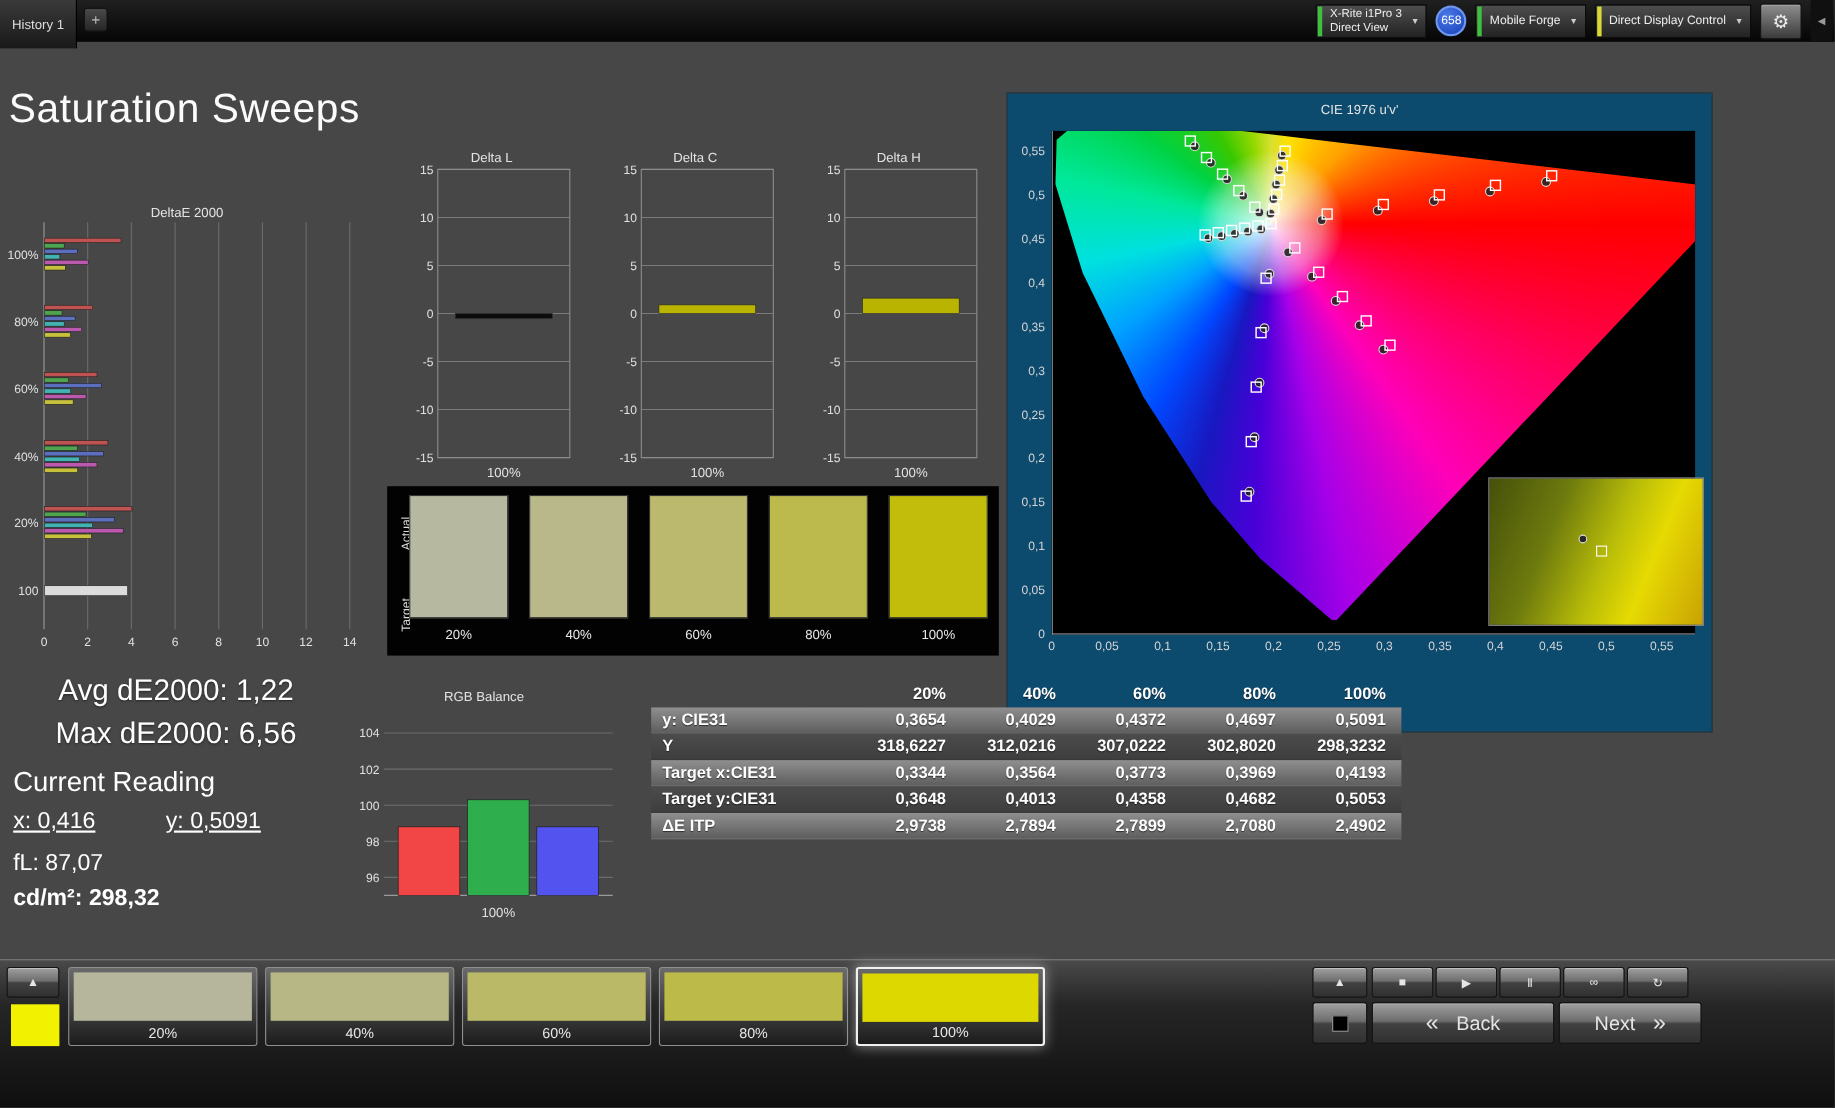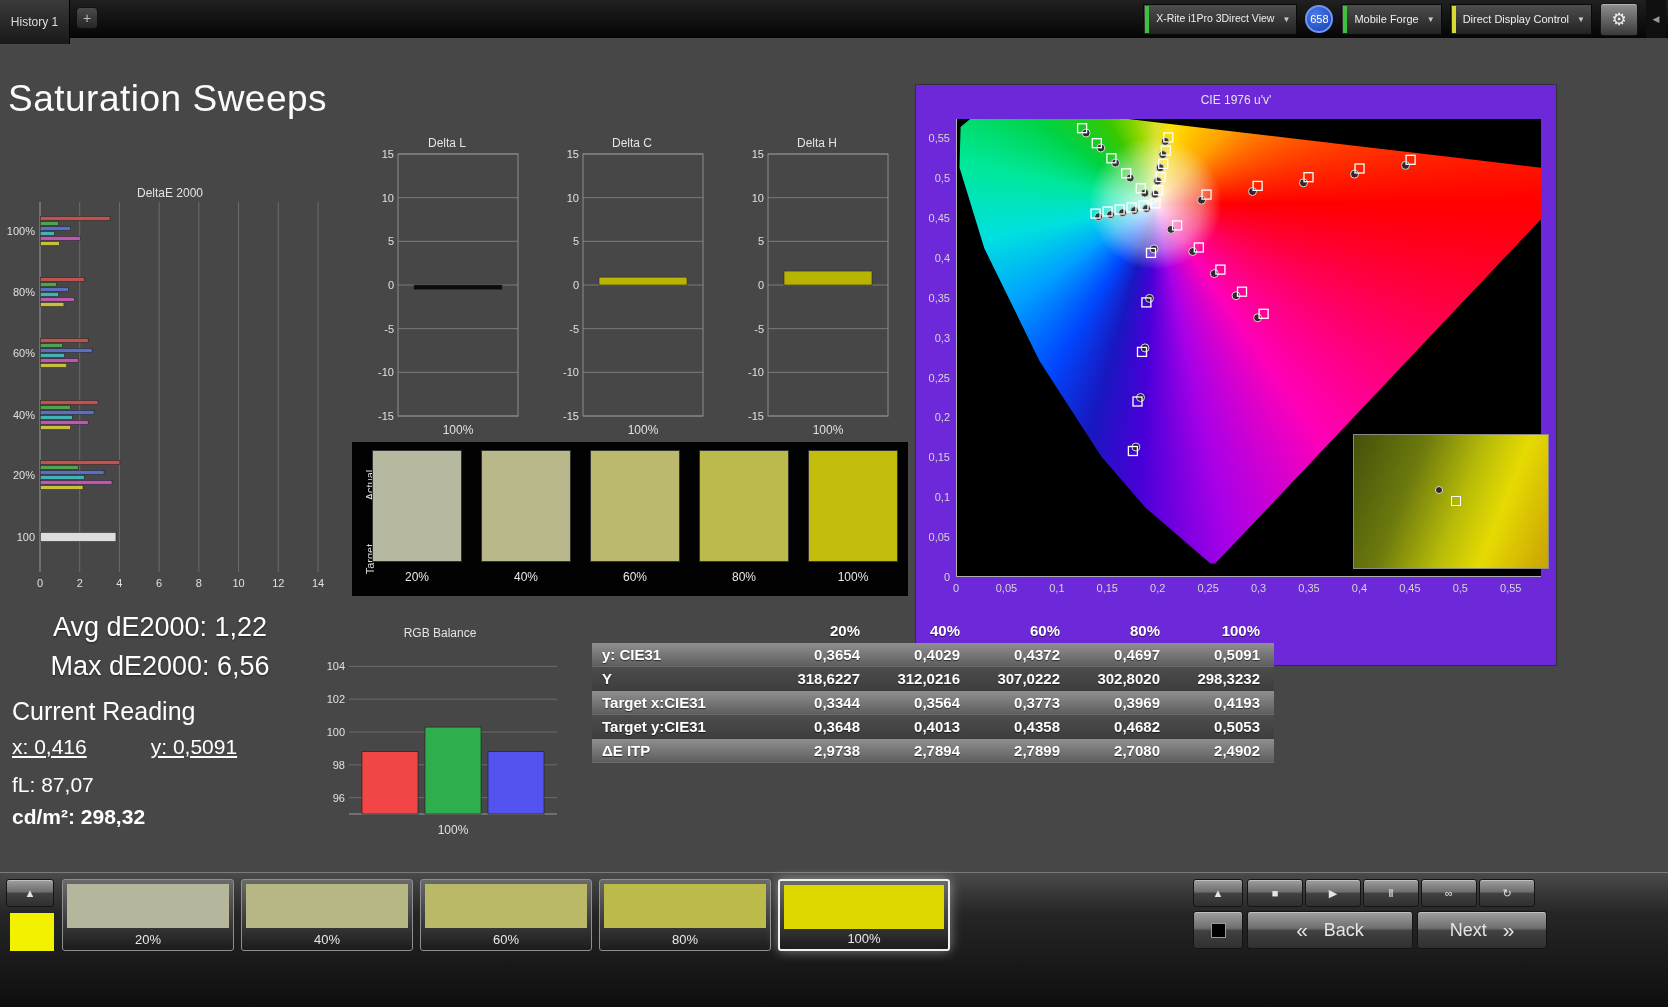--- a/index.html
+++ b/index.html
@@ -19,21 +19,21 @@
     background:linear-gradient(180deg,#4a4a4a,#262626); border:1px solid #111; border-radius:4px;
     color:#bbb; font-size:14px; display:flex; align-items:center; justify-content:center; }
   .topright { position:absolute; right:2px; top:0; height:38px; display:flex; align-items:center; gap:8px; }
   .dd { position:relative; height:31px; background:linear-gradient(180deg,#4e4e4e,#222);
     border:1px solid #0a0a0a; display:flex; align-items:center; padding:0 22px 0 12px;
     color:#eee; font-size:11px; }
   .dd .ddbar { position:absolute; left:1px; top:1px; bottom:1px; width:4px; }
   .dd-green .ddbar { background:#3fc03f; }
   .dd-yellow .ddbar { background:#d9d934; }
   .dd .ddarrow { position:absolute; right:6px; top:50%; transform:translateY(-50%); font-size:8px; color:#ccc; }
-  .dd .two { display:flex; line-height:1.25; font-size:10.5px; }
+  .dd .two { display:flex; flex-direction:column; line-height:1.25; font-size:10.5px; }
   .badge { width:28px; height:28px; border-radius:50%;
     background:radial-gradient(circle at 35% 30%, #4a79e8, #1740b8);
     border:2px solid #6f97f0; color:#fff; font-size:11px;
     display:flex; align-items:center; justify-content:center; }
   .gearbtn { width:38px; height:33px; background:linear-gradient(180deg,#8f8f8f,#3a3a3a);
     border:1px solid #141414; border-radius:3px; color:#eee; font-size:17px;
     display:flex; align-items:center; justify-content:center;
     box-shadow:inset 0 1px 0 rgba(255,255,255,0.35); }
   .collapsebtn { width:20px; height:38px; background:#101010; color:#999; font-size:9px;
     display:flex; align-items:center; justify-content:center; }
@@ -62,21 +62,21 @@
   .patchstrip { position:absolute; left:352px; top:442px; width:556px; height:154px; background:#020202; }
   .vlabel { position:absolute; width:70px; height:12px; font-size:11px; color:#ddd; text-align:center;
     transform:rotate(-90deg); }
   .vlabel.actual { left:-17px; top:37px; }
   .vlabel.target { left:-17px; top:111px; }
   .pswatch { position:absolute; top:8px; width:90px; height:112px; border:1px solid #333; }
   .pslabel { position:absolute; top:128px; width:90px; text-align:center; font-size:12px; color:#e8e8e8; }
 
   
   .ciepanel { position:absolute; left:915px; top:84px; width:642px; height:582px;
-    background:#6d28d9; border:1px solid #313131; }
+    background:#0c4a6e; border:1px solid #313131; }
   .ciepanel .chart-title { top:8px; }
   .cieplot { position:absolute; left:40px; top:34px; width:585px; height:458px; overflow:hidden; background:#000; }
   .horseshoe { position:absolute; left:0; top:0; width:100%; height:100%;
     background:conic-gradient(from 0deg at 34.1% 18.4%,
       #d8e030 0deg,#ffe000 12deg,#ffa000 45deg,#ff4000 72deg,#ff0000 90deg,
       #ff0060 118deg,#ff00b8 145deg,#a800e8 168deg,#4800d8 183deg,#1818c0 196deg,
       #0048ff 212deg,#00a2ff 235deg,#00e0e0 258deg,#00e89a 282deg,#00d242 305deg,
       #38c800 330deg,#96d800 348deg,#d8e030 360deg); }
   .wp-glow { position:absolute; left:0; top:0; width:100%; height:100%;
     background:radial-gradient(circle 85px at 34.1% 18.4%,

